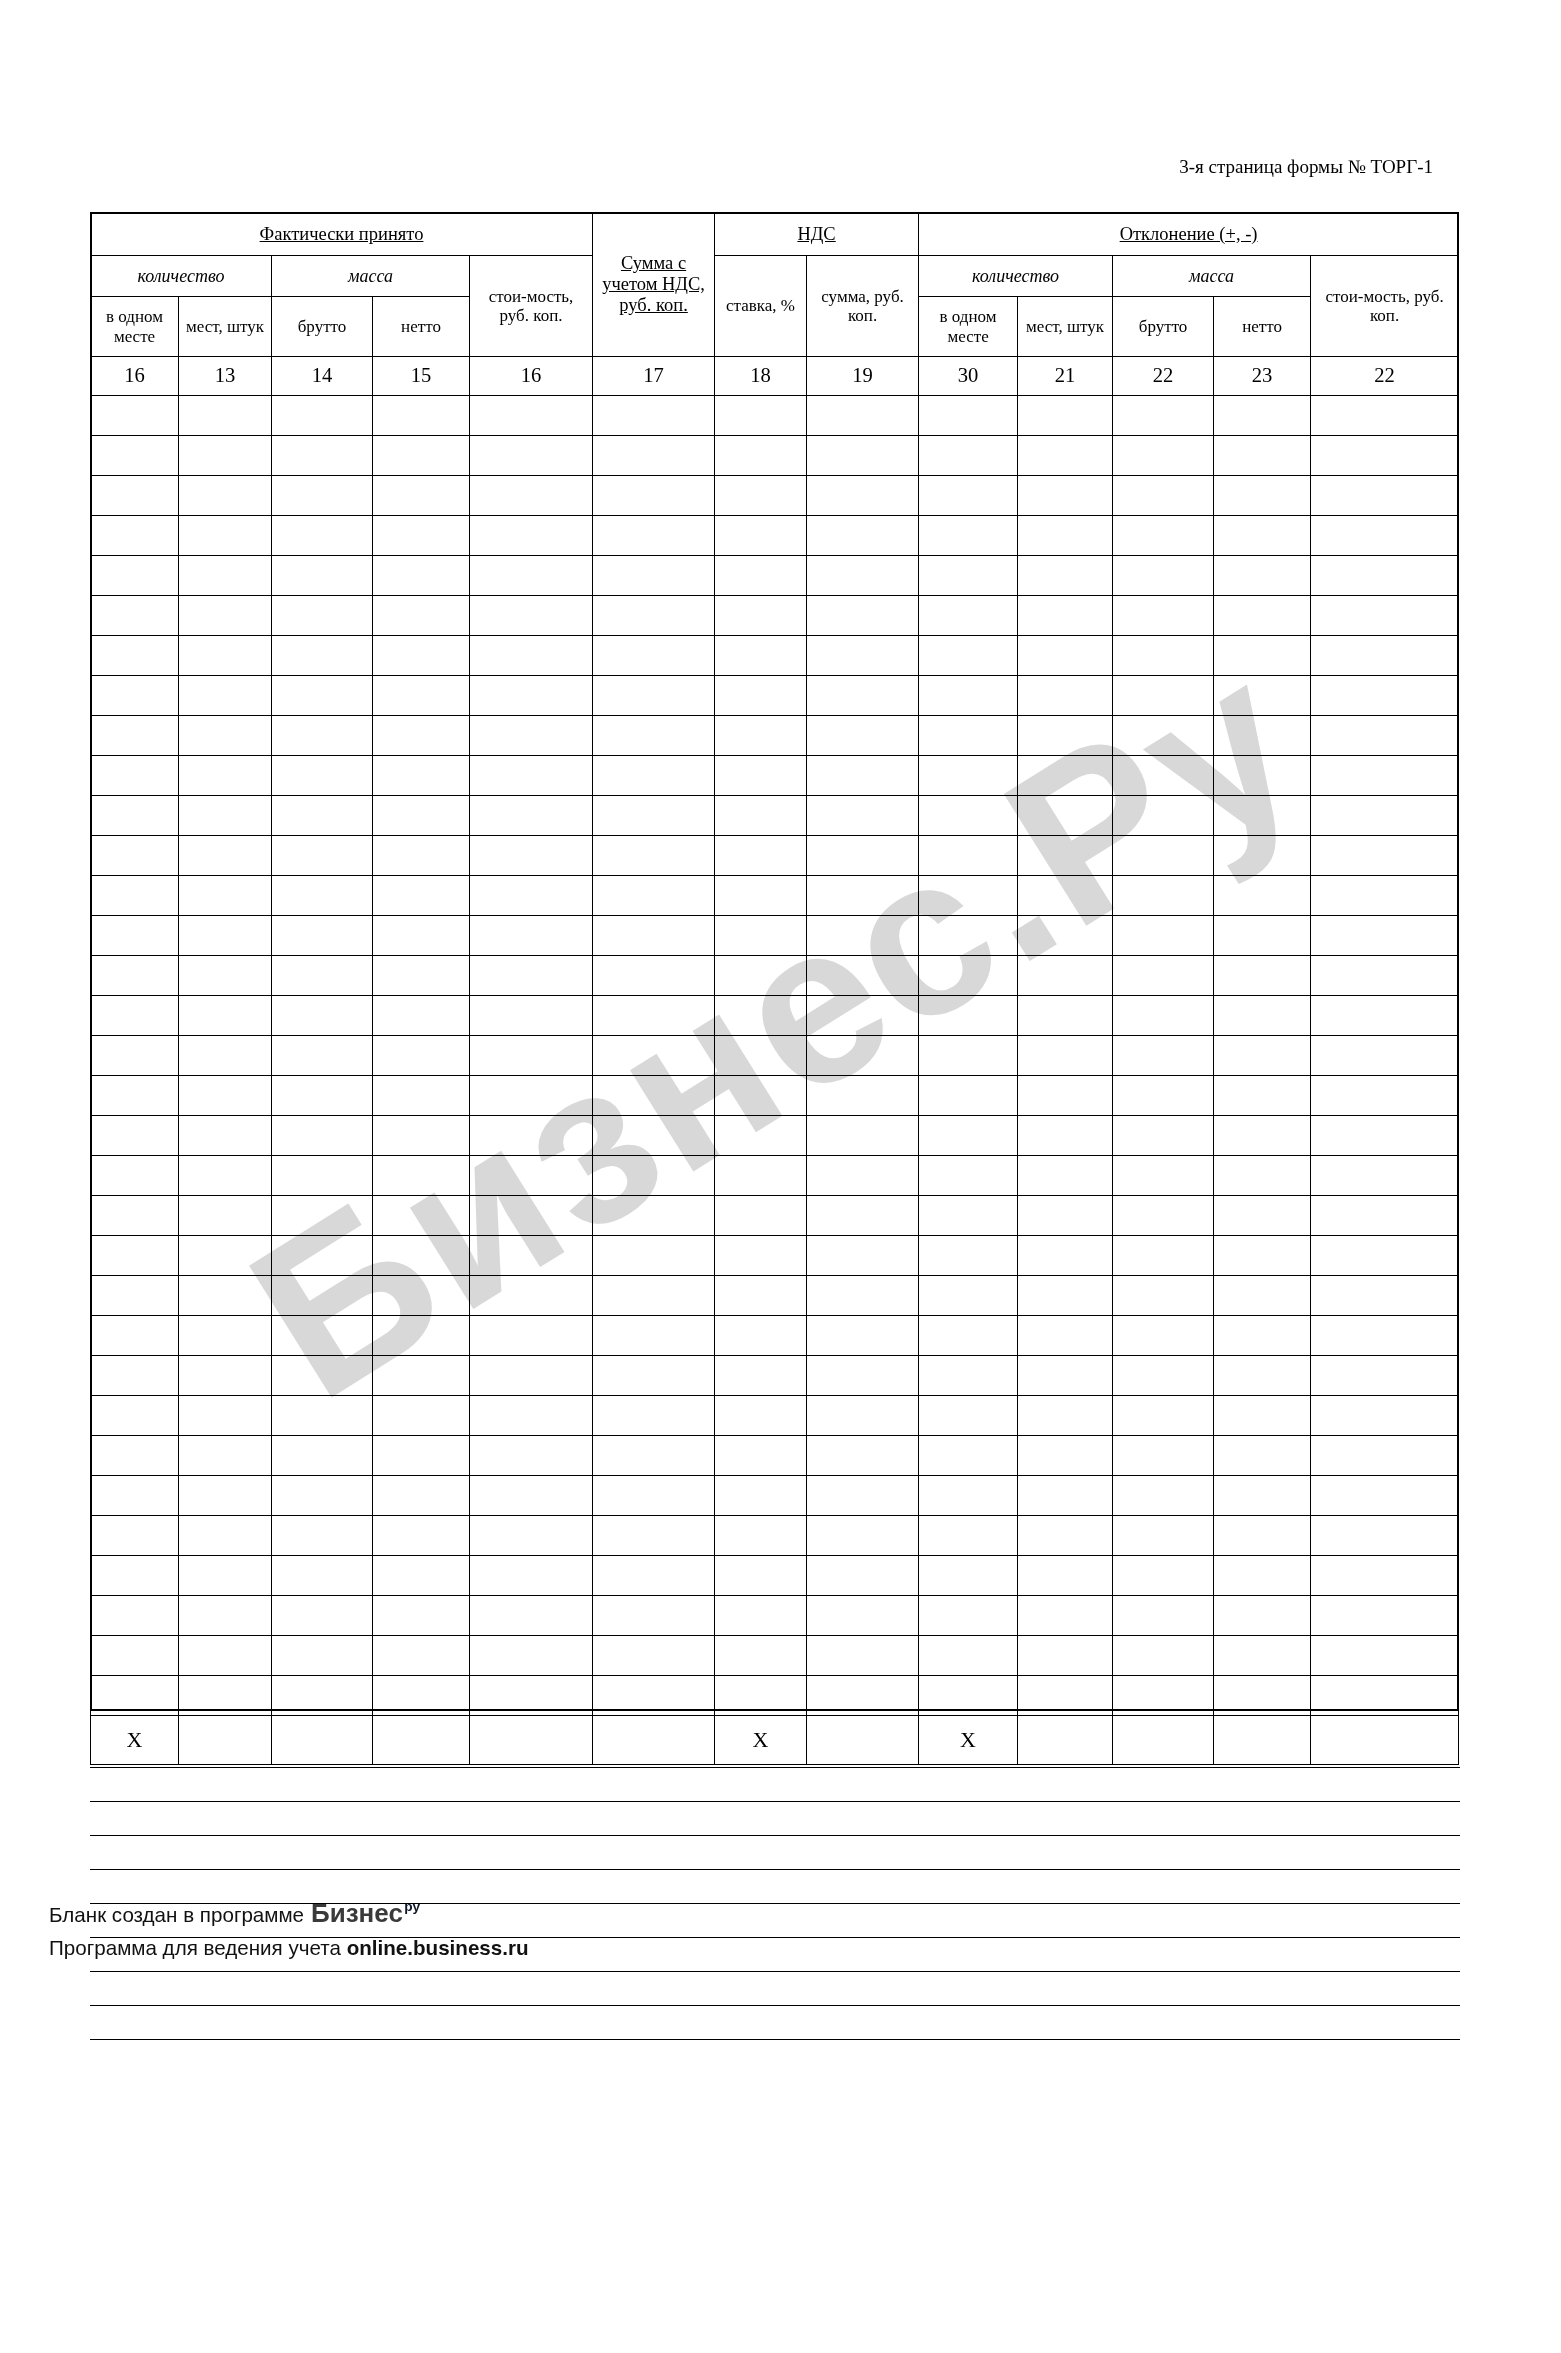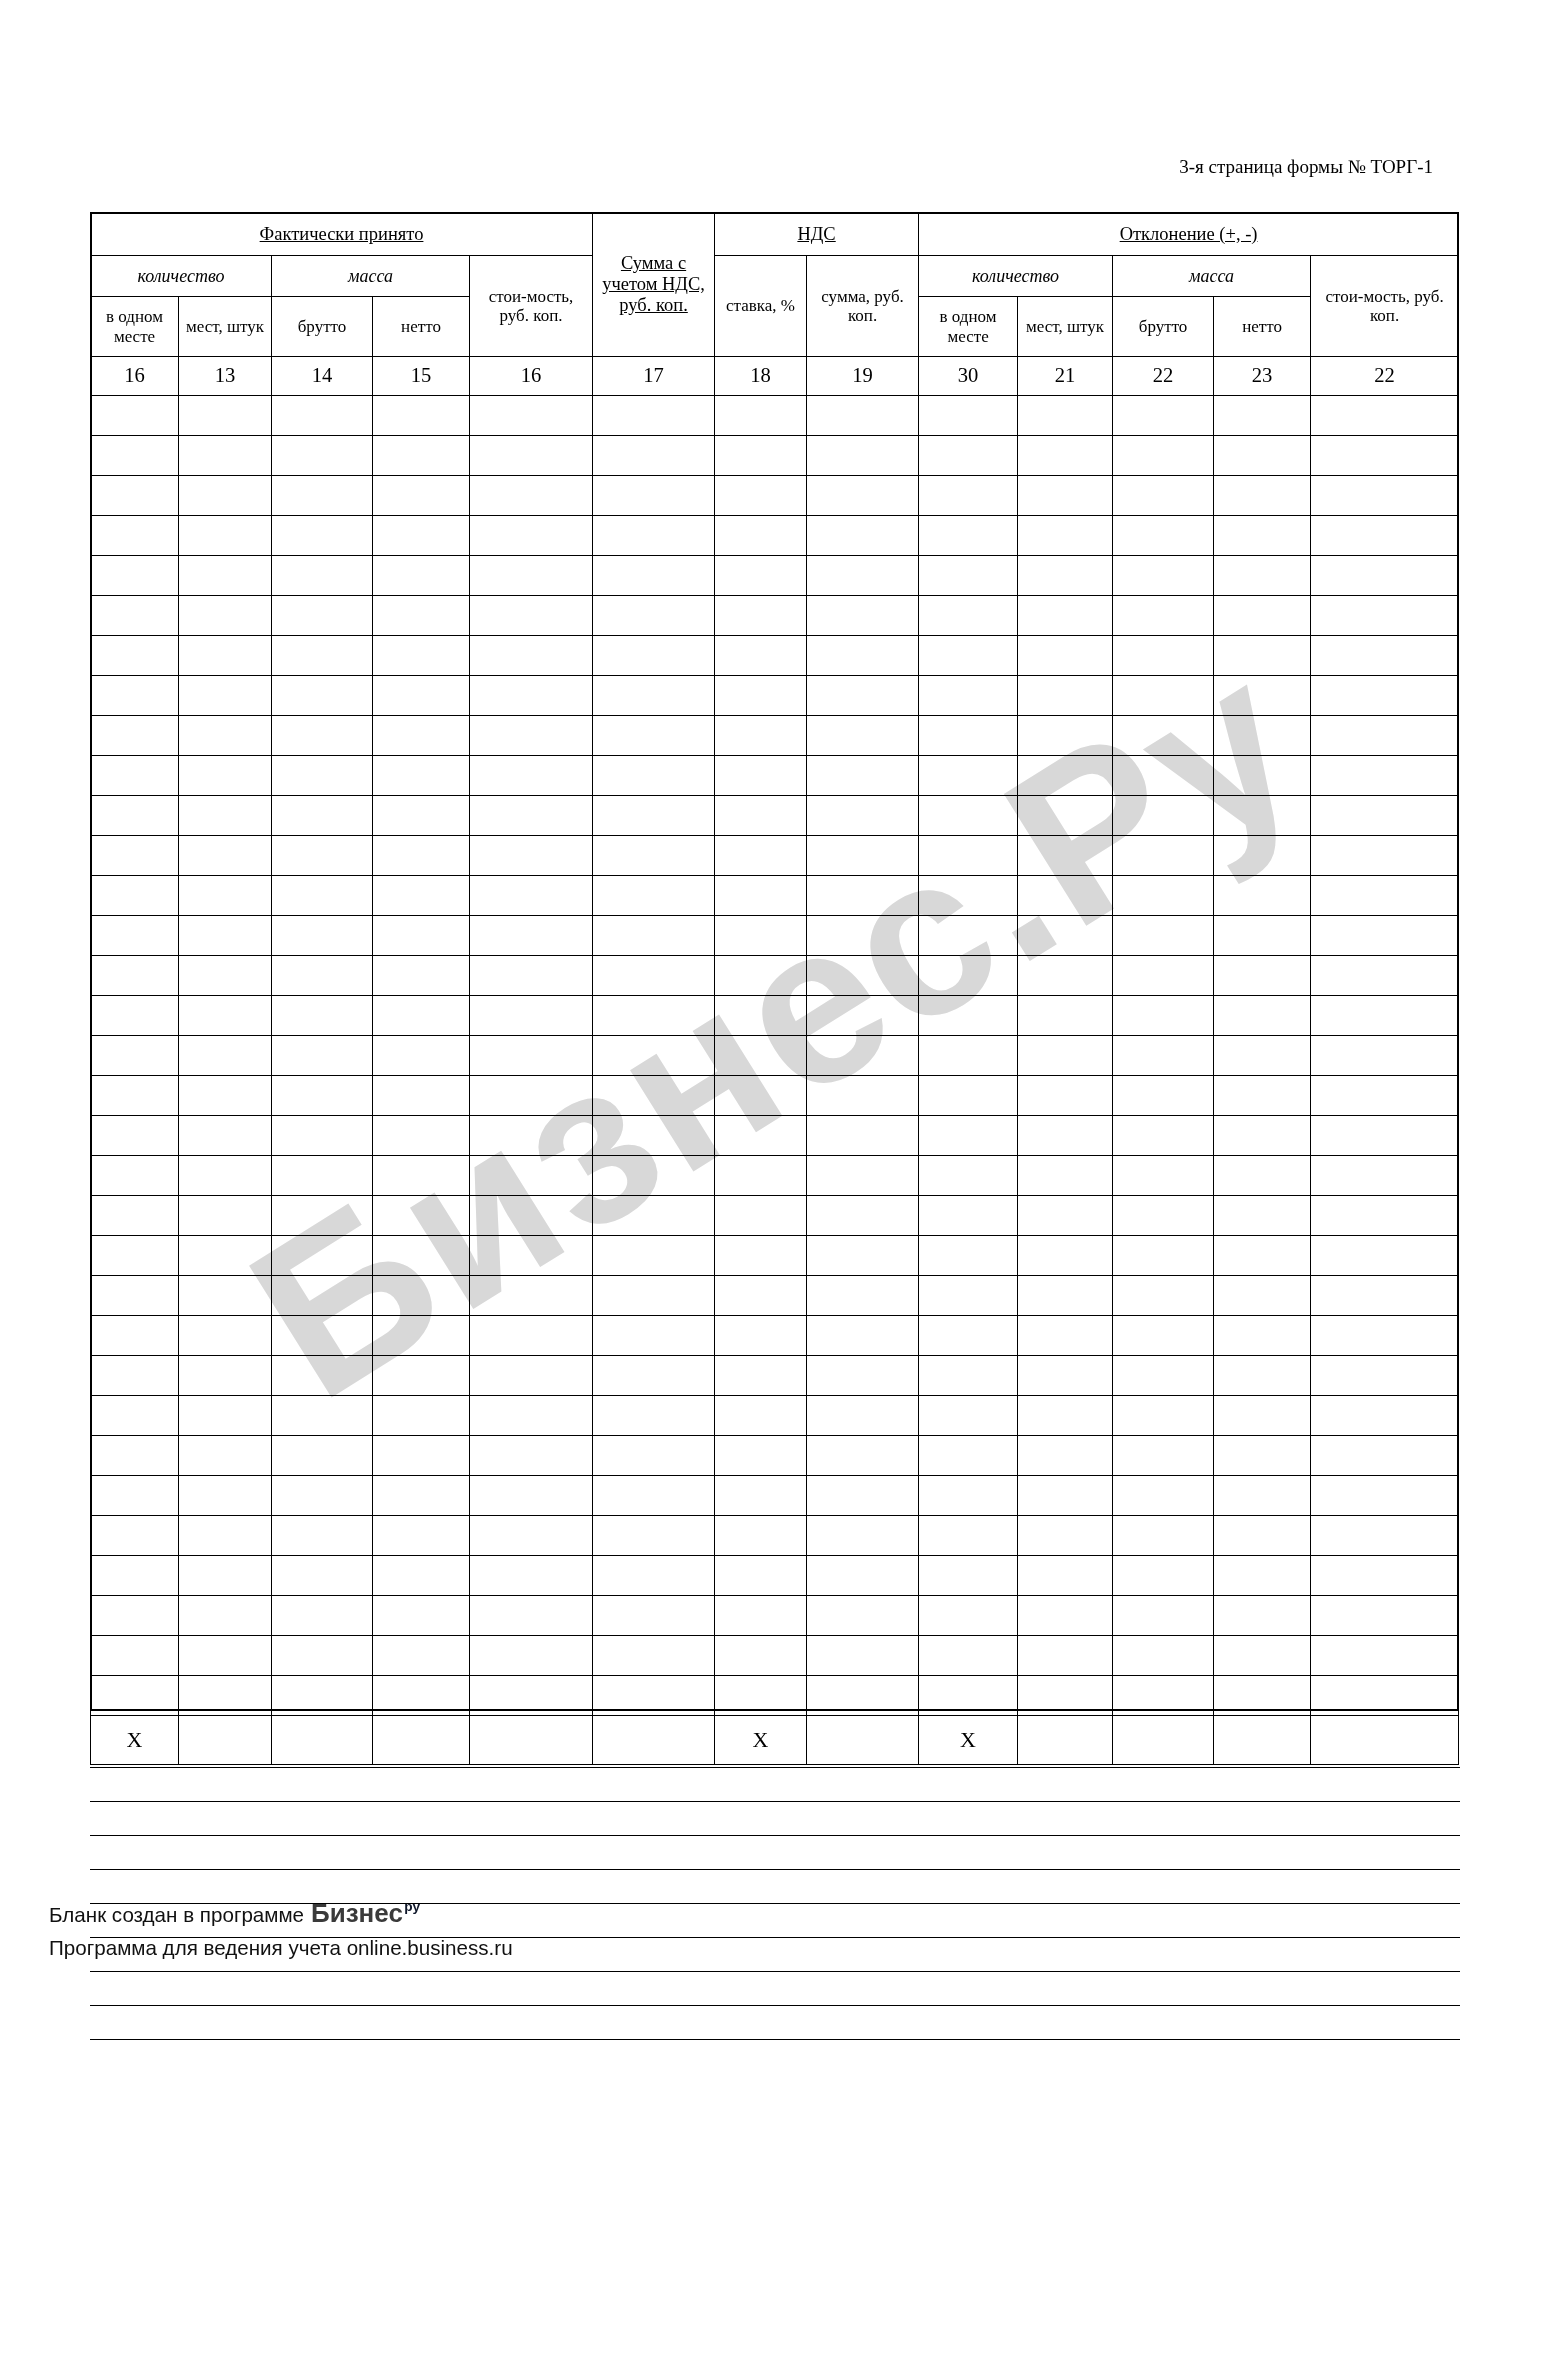--- a/index.html
+++ b/index.html
@@ -161,21 +161,21 @@
   }
   .brand .dot-ru {
     color: #0f172a;
     font-size: 13.7px;
     font-weight: bold;
     position: relative;
     top: -11px;
     left: 1.4px;
   }
   .footer .site {
-    font-weight: normal;
+    font-weight: bold;
   }
 </style>
 </head>
 <body>
 
 <div class="page">
 
   <div class="page-head">3-я страница формы № ТОРГ-1</div>
 
   <div class="watermark">

